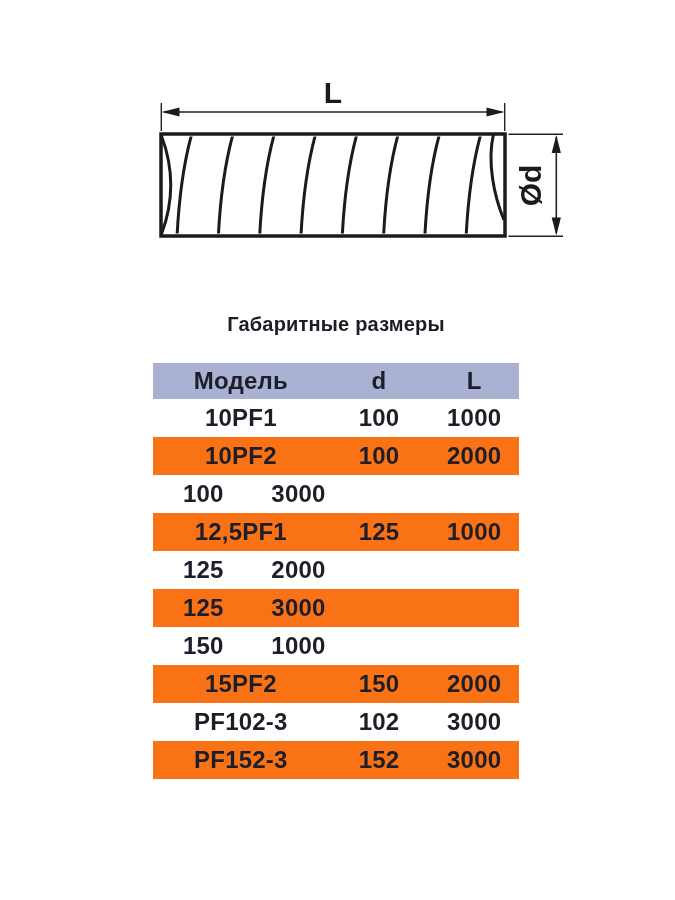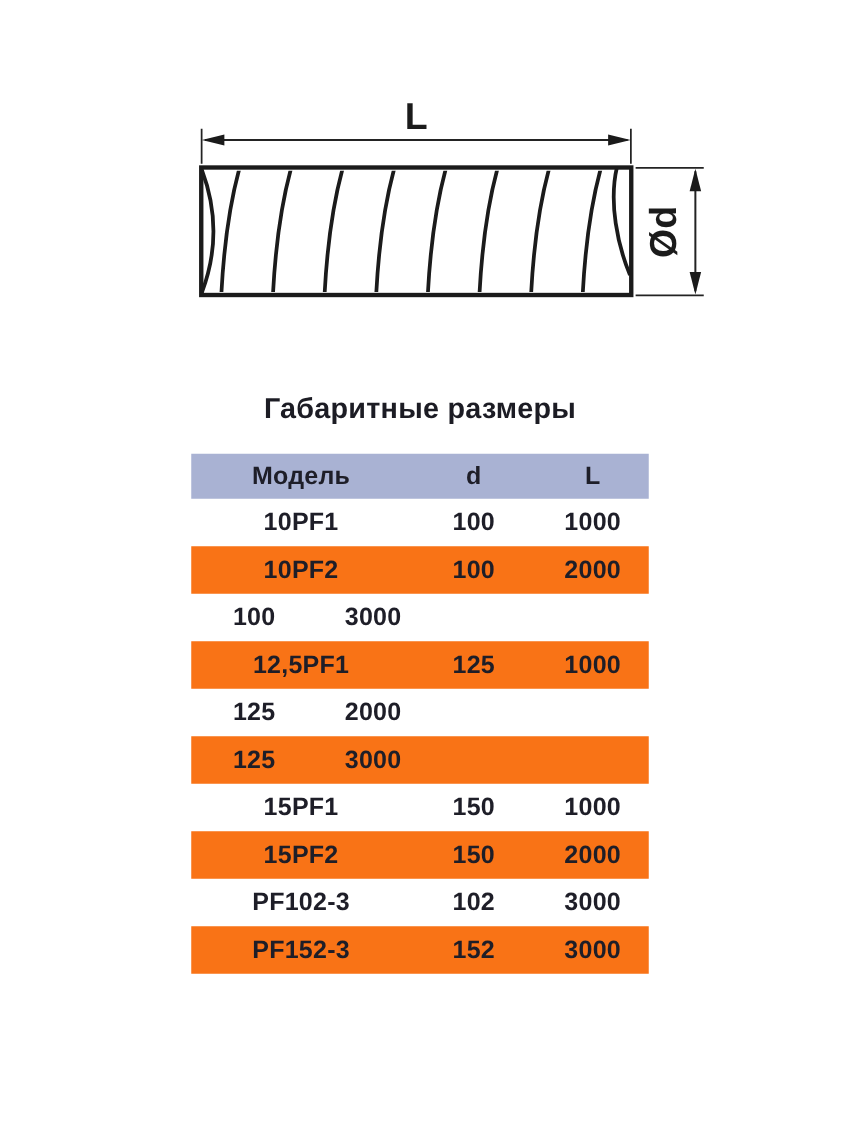--- a/index.html
+++ b/index.html
@@ -12,34 +12,34 @@
   }
   svg text{
     font-family:"Liberation Sans",sans-serif;
     font-weight:bold;
     fill:#1b1b1b;
   }
   .title{
     position:absolute;
     left:153px;top:313px;width:366px;
     text-align:center;
-    font-size:23px;
+    font-size:20px;
     font-weight:700;
     letter-spacing:.2px;
     color:#1c1c24;
   }
   .tbl{
     position:absolute;
     left:153px;top:363px;width:366px;
     color:#1e1e28;
   }
   .row{display:flex;align-items:center;height:38px;}
   .row.header{height:36px;background:#a9b2d3;}
   .row.alt{background:#f97316;}
-  .c{text-align:center;font-size:20px;font-weight:700;letter-spacing:.2px;}
+  .c{text-align:center;font-size:24px;font-weight:700;letter-spacing:.2px;}
   .row.header .c{font-weight:700;}
   .c1{width:48%;}
   .c2{width:27.5%;}
   .c3{width:24.5%;}
 </style>
 </head>
 <body>
 
 <div class="canvas">
 
@@ -124,21 +124,20 @@
     <div class="c c2">125</div>
     <div class="c c3">2000</div>
   </div>
 
   <div class="row alt">
     <div class="c c2">125</div>
     <div class="c c3">3000</div>
   </div>
 
   <div class="row">
-    <div class="c c1">15PF1</div>
     <div class="c c2">150</div>
     <div class="c c3">1000</div>
   </div>
 
   <div class="row alt">
     <div class="c c1">15PF2</div>
     <div class="c c2">150</div>
     <div class="c c3">2000</div>
   </div>
 

